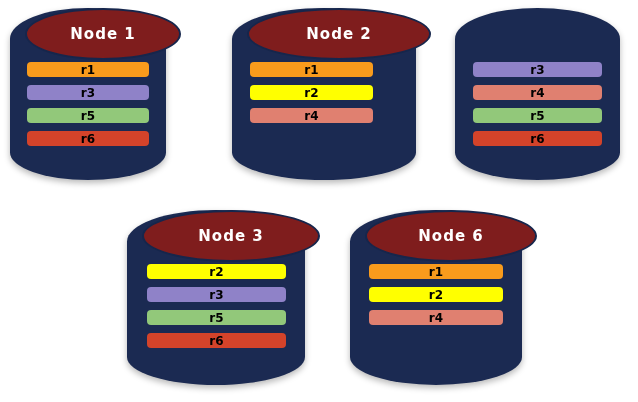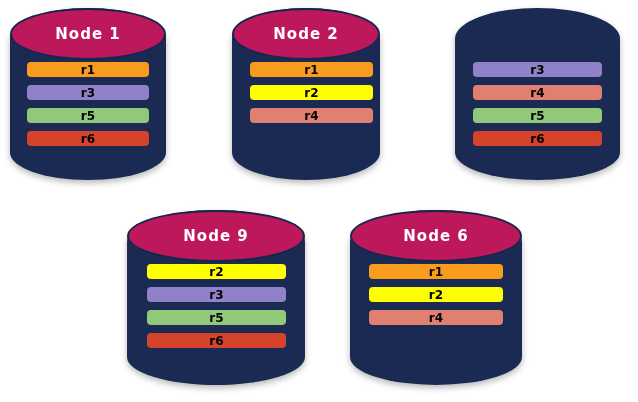--- a/index.html
+++ b/index.html
@@ -34,25 +34,25 @@
     width: 100%;
     height: 100%;
     background: #1b2a52;
     border-radius: 50% / 18% 18% 16% 16%;
     box-shadow: 0 3px 6px rgba(0,0,0,0.28);
   }
 
   
   .cyl-top {
     position: absolute;
-    left: 0;
+    left: 15px;
     top: 0;
     width: 100%;
     height: 52px;
-    background: #be185d;
+    background: #7f1d1d;
     border-radius: 50%;
     border: 2px solid #16264c;
     box-sizing: border-box;
     display: flex;
     align-items: center;
     justify-content: center;
     z-index: 3;
   }
 
   .node-label {
@@ -112,21 +112,21 @@
           <span class="replica-label">r3</span>
         </div>
         <div class="replica-bar" style="background: rgb(146, 200, 122); left: 17px; width: 122px; top: 100px;">
           <span class="replica-label">r5</span>
         </div>
         <div class="replica-bar" style="background: rgb(212, 67, 42); left: 17px; width: 122px; top: 123px;">
           <span class="replica-label">r6</span>
         </div>
       </div>
     </div>
-    <div class="node" style="left: 232px; top: 8px; width: 148px; height: 172px;">
+    <div class="node" style="left: 232px; top: 8px; width: 184px; height: 172px;">
       <div class="cyl-body"></div>
       <div class="cyl-top">
         <span class="node-label">Node 2</span>
       </div>
       <div class="replica-stack">
         <div class="replica-bar" style="background: rgb(249, 155, 28); left: 18px; width: 123px; top: 54px;">
           <span class="replica-label">r1</span>
         </div>
         <div class="replica-bar" style="background: rgb(255, 255, 0); left: 18px; width: 123px; top: 77px;">
           <span class="replica-label">r2</span>
@@ -149,21 +149,21 @@
           <span class="replica-label">r5</span>
         </div>
         <div class="replica-bar" style="background: rgb(212, 67, 42); left: 18px; width: 129px; top: 123px;">
           <span class="replica-label">r6</span>
         </div>
       </div>
     </div>
     <div class="node" style="left: 127px; top: 210px; width: 178px; height: 175px;">
       <div class="cyl-body"></div>
       <div class="cyl-top">
-        <span class="node-label">Node 9</span>
+        <span class="node-label">Node 3</span>
       </div>
       <div class="replica-stack">
         <div class="replica-bar" style="background: rgb(255, 255, 0); left: 20px; width: 139px; top: 54px;">
           <span class="replica-label">r2</span>
         </div>
         <div class="replica-bar" style="background: rgb(143, 130, 200); left: 20px; width: 139px; top: 77px;">
           <span class="replica-label">r3</span>
         </div>
         <div class="replica-bar" style="background: rgb(146, 200, 122); left: 20px; width: 139px; top: 100px;">
           <span class="replica-label">r5</span>

